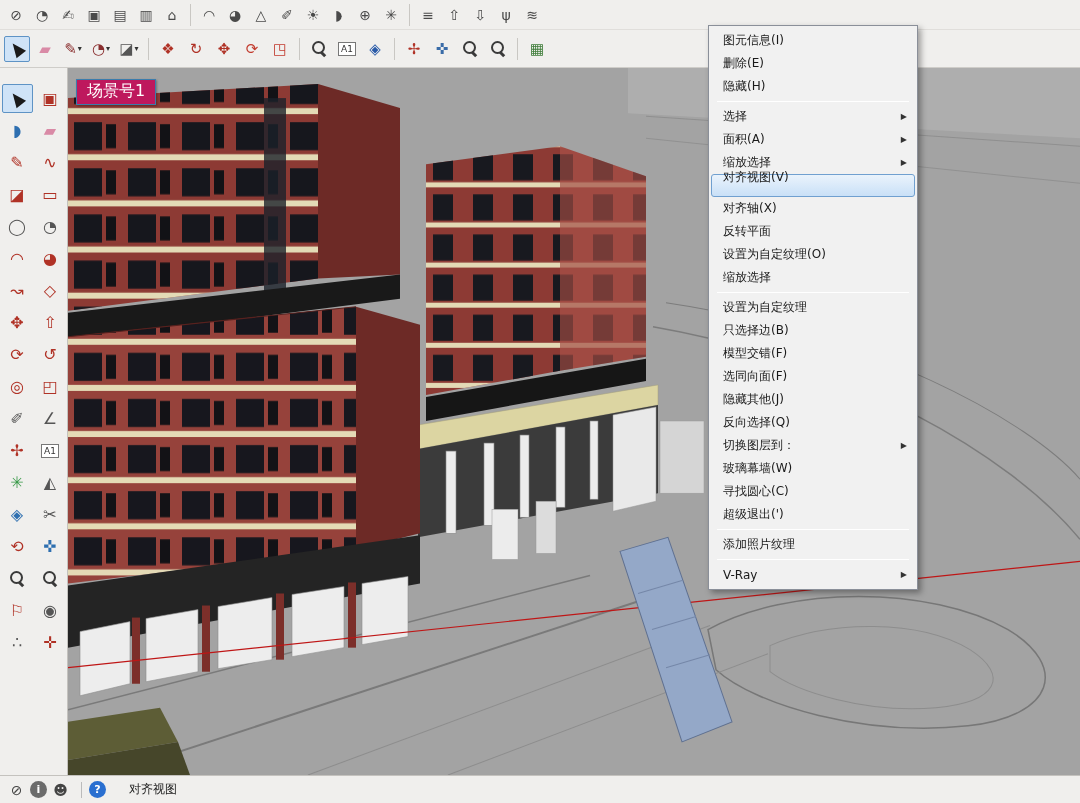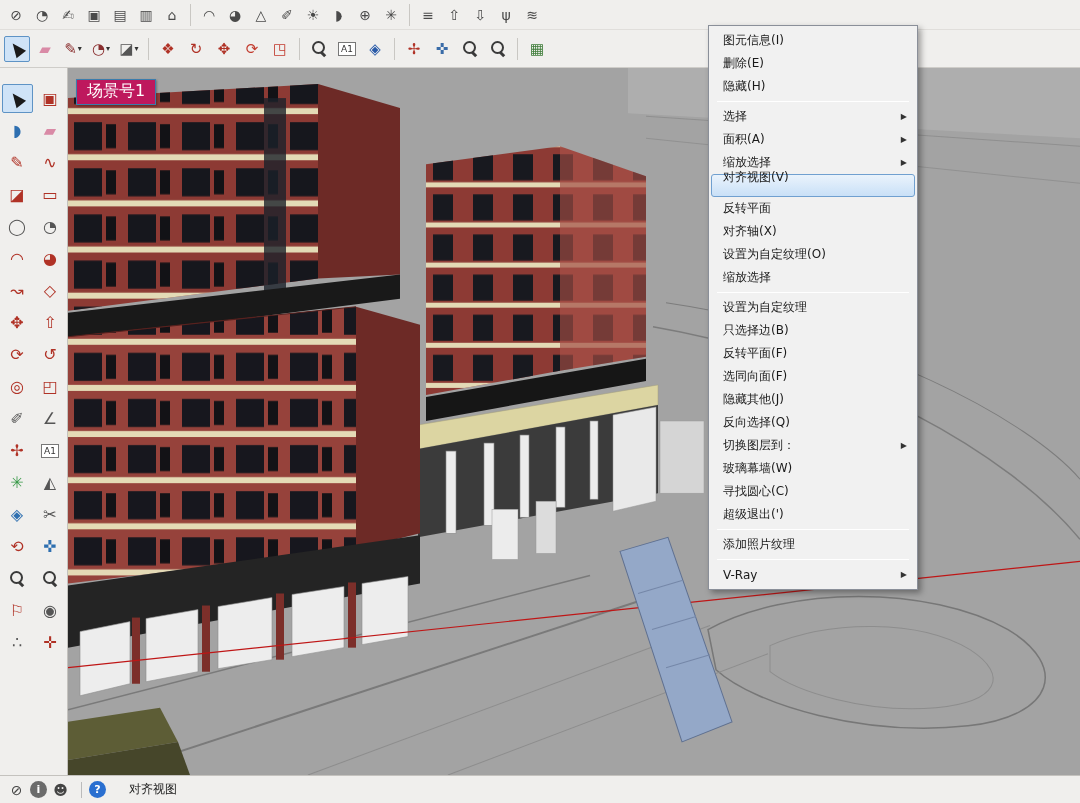--- a/index.html
+++ b/index.html
@@ -393,40 +393,40 @@
       <span class="mi-arrow">▶</span>
     </div>
     <div class="menu-item">
       <span class="mi-label">缩放选择</span>
       <span class="mi-arrow">▶</span>
     </div>
     <div class="menu-item highlight">
       <span class="mi-label">对齐视图(V)</span>
     </div>
     <div class="menu-item">
+      <span class="mi-label">对齐轴(X)</span>
+    </div>
+    <div class="menu-item">
       <span class="mi-label">反转平面</span>
     </div>
     <div class="menu-item">
-      <span class="mi-label">对齐轴(X)</span>
-    </div>
-    <div class="menu-item">
       <span class="mi-label">设置为自定纹理(O)</span>
     </div>
     <div class="menu-item">
       <span class="mi-label">缩放选择</span>
     </div>
     <div class="menu-sep"></div>
     <div class="menu-item">
       <span class="mi-label">设置为自定纹理</span>
     </div>
     <div class="menu-item">
       <span class="mi-label">只选择边(B)</span>
     </div>
     <div class="menu-item">
-      <span class="mi-label">反转平面(F)</span>
+      <span class="mi-label">模型交错(F)</span>
     </div>
     <div class="menu-item">
       <span class="mi-label">选同向面(F)</span>
     </div>
     <div class="menu-item">
       <span class="mi-label">隐藏其他(J)</span>
     </div>
     <div class="menu-item">
       <span class="mi-label">反向选择(Q)</span>
     </div>

